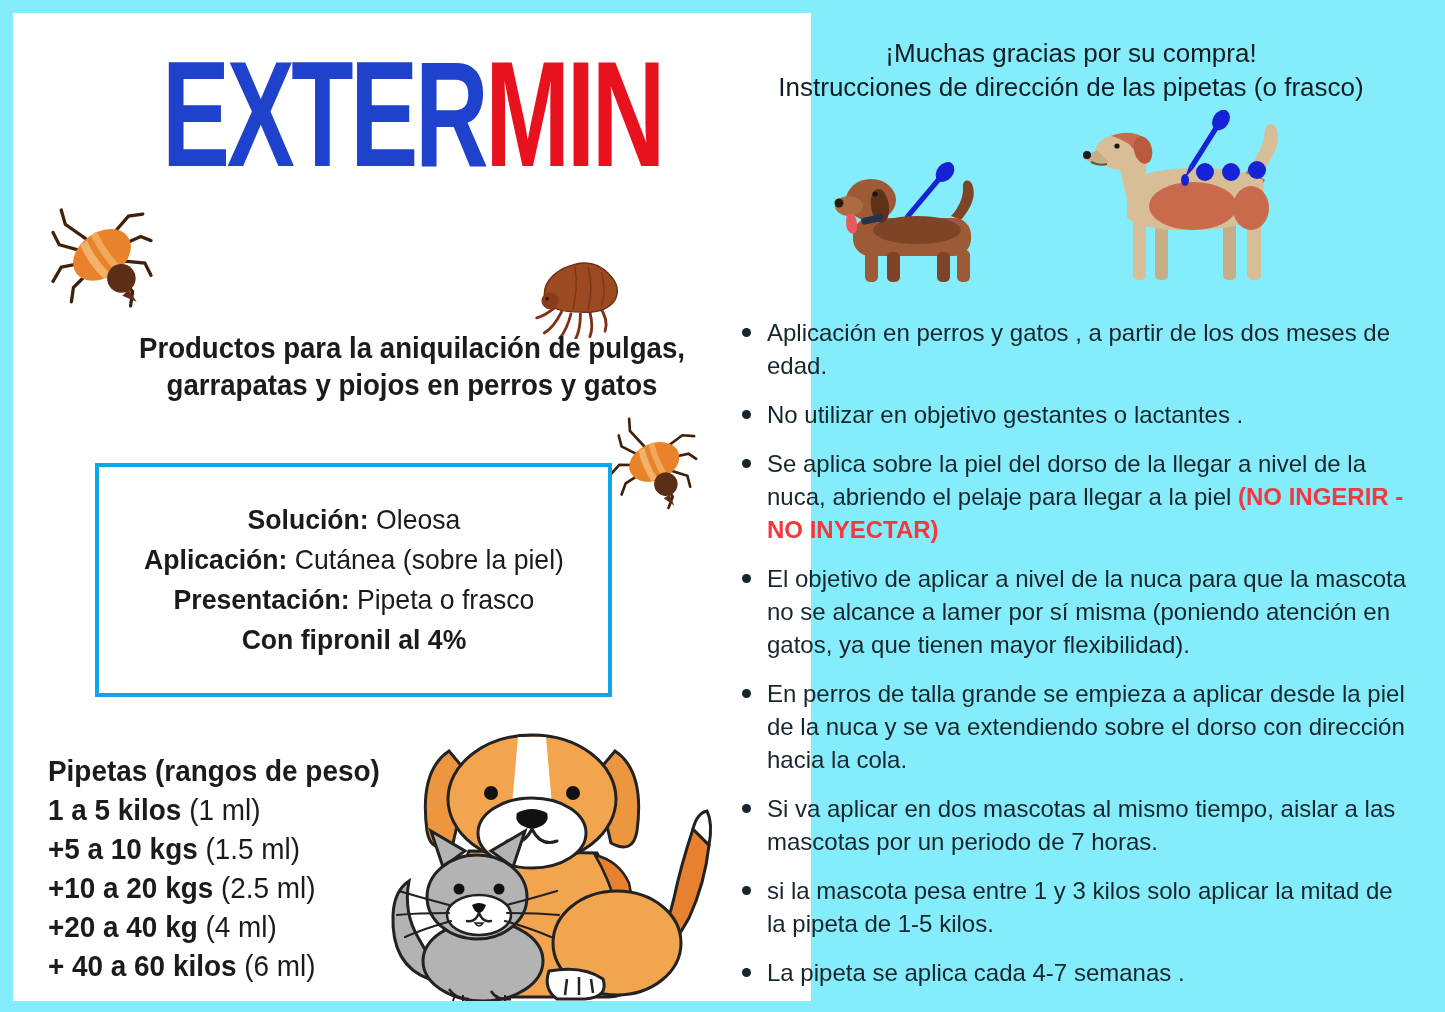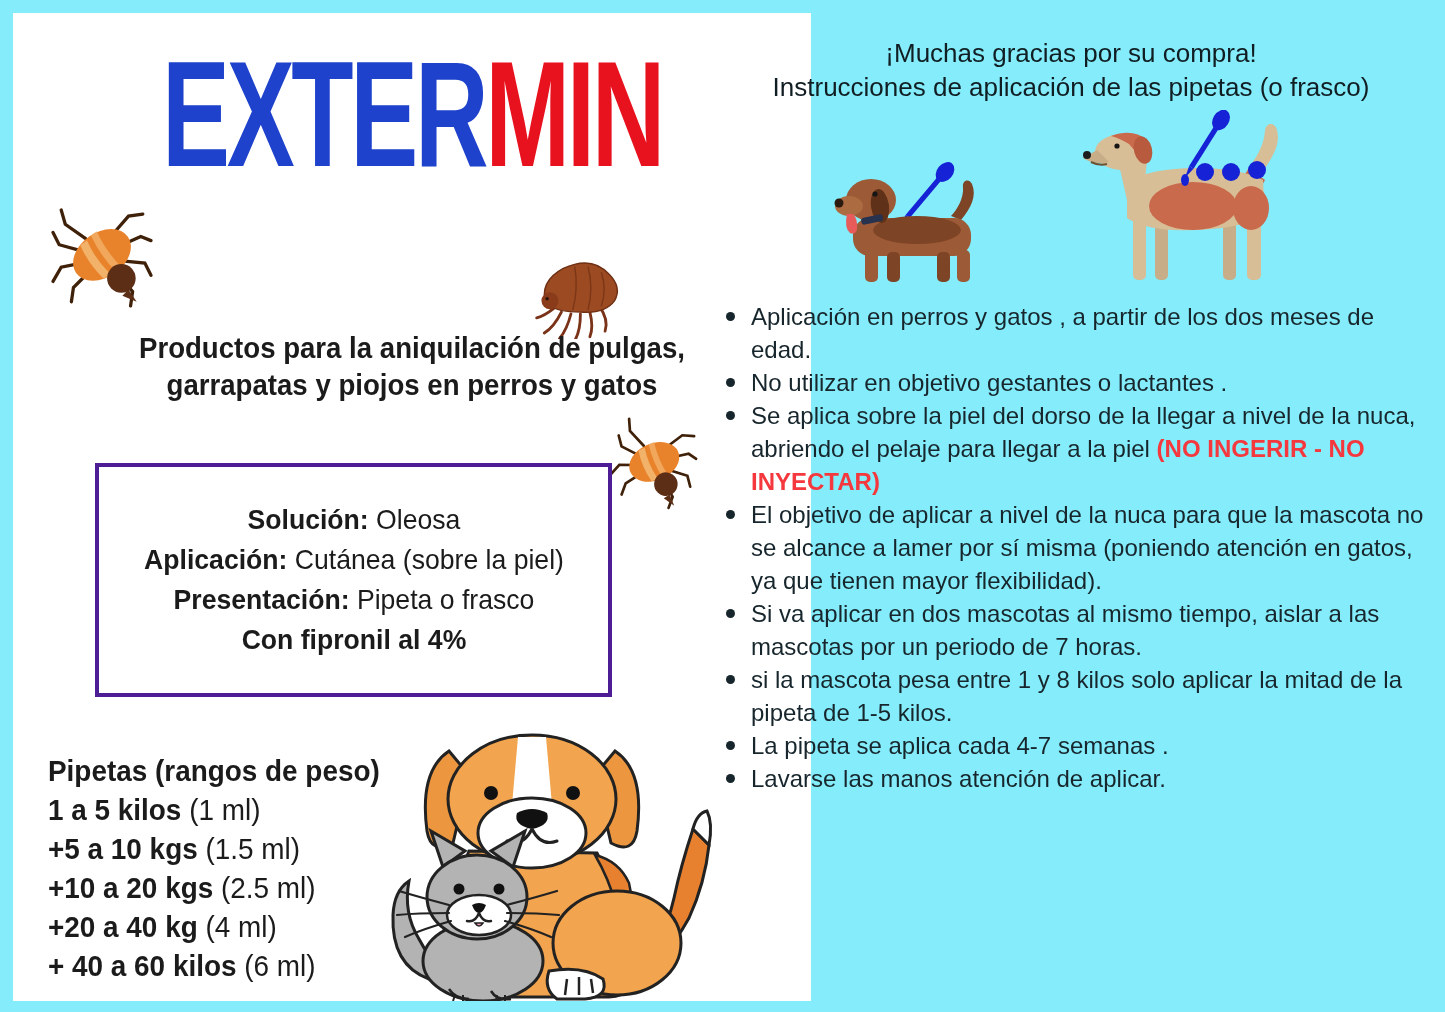--- a/index.html
+++ b/index.html
@@ -21,21 +21,21 @@
   }
   .logo .blue{color:#1E42CC;}
   .logo .red{color:#E8121F;}
   .tagline{
     position:absolute;top:316px;left:0;right:0;text-align:center;
     font-weight:700;font-size:30px;line-height:37px;color:#1b1b1b;
     transform:scaleX(0.92);
   }
   .info-box{
     position:absolute;left:82px;top:450px;width:517px;height:234px;
-    border:4px solid #4c1d95;box-sizing:border-box;
+    border:4px solid #0ea5e9;box-sizing:border-box;
     display:flex;align-items:center;justify-content:center;
   }
   .info-box-inner{
     text-align:center;font-size:28px;line-height:40px;color:#1b1b1b;
     transform:scaleX(0.95);white-space:nowrap;
   }
   .info-box-inner .lbl{font-weight:700;}
   .pipetas{
     position:absolute;left:35px;top:738px;
     font-size:30px;line-height:39px;color:#1b1b1b;
@@ -46,21 +46,21 @@
   .right-panel{position:absolute;left:703px;top:0;width:742px;height:1012px;}
   .thanks-heading{
     position:absolute;top:36px;left:0;right:6px;text-align:center;
     font-weight:400;font-size:26px;line-height:34px;color:#101d22;
   }
   .bullets{
     position:absolute;left:12px;top:300px;width:716px;
     list-style:none;margin:0;padding:0;
     font-size:24px;line-height:33px;
   }
-  .bullets li{position:relative;padding-left:36px;margin:0;}
+  .bullets li{position:relative;padding-left:36px;margin:16px;}
   .bullets li::before{
     content:"";position:absolute;left:11px;top:12px;width:9px;height:9px;
     border-radius:50%;background:#17262C;
   }
   .warn{color:#F4383D;font-weight:700;}
   
   .tick1{position:absolute;left:38px;top:190px;}
   .tick2{position:absolute;left:598px;top:406px;transform:rotate(12deg);}
   .flea1{position:absolute;left:518px;top:238px;}
   .dogcat{position:absolute;left:358px;top:700px;}
@@ -208,21 +208,21 @@
       <path d="M78,276 Q84,286 98,286 M120,278 Q126,288 140,286" stroke="#222" stroke-width="2.5" fill="none"></path>
       <path d="M84,282 L82,288 M92,282 L92,288 M126,282 L125,288 M134,282 L134,288" stroke="#222" stroke-width="2" fill="none"></path>
     </svg>
   </div>
 </div>
 
 <div class="right-panel">
 
   <div class="thanks-heading">
     <div>¡Muchas gracias por su compra!</div>
-    <div>Instrucciones de aplicación de las pipetas (o frasco)</div>
+    <div>Instrucciones de dirección de las pipetas (o frasco)</div>
   </div>
 
   <div class="dach">
     <svg width="152" height="140" viewBox="0 0 152 140">
 
       <g fill="#1522D6">
         <g transform="translate(112,16) rotate(40)">
           <ellipse cx="0" cy="0" rx="8" ry="11"></ellipse>
           <rect x="-2.6" y="8" width="5.2" height="50"></rect>
           <path d="M-2.6,58 L0,70 L2.6,58 Z"></path>
@@ -288,18 +288,19 @@
         <circle cx="176" cy="60" r="9"></circle>
       </g>
     </svg>
   </div>
 
   <ul class="bullets">
     <li><span>Aplicación en perros y gatos , a partir de los dos meses de edad.</span></li>
     <li><span>No utilizar en objetivo gestantes o lactantes .</span></li>
     <li><span>Se aplica sobre la piel del dorso de la llegar a nivel de la nuca, abriendo el pelaje para llegar a la piel </span><span class="warn">(NO INGERIR - NO INYECTAR)</span></li>
     <li><span>El objetivo de aplicar a nivel de la nuca para que la mascota no se alcance a lamer por sí misma (poniendo atención en gatos, ya que tienen mayor flexibilidad).</span></li>
+    <li><span>En perros de talla grande se empieza a aplicar desde la piel de la nuca y se va extendiendo sobre el dorso con dirección hacia la cola.</span></li>
     <li><span>Si va aplicar en dos mascotas al mismo tiempo, aislar a las mascotas por un periodo de 7 horas.</span></li>
-    <li><span>si la mascota pesa entre 1 y 8 kilos solo aplicar la mitad de la pipeta de 1-5 kilos.</span></li>
+    <li><span>si la mascota pesa entre 1 y 3 kilos solo aplicar la mitad de la pipeta de 1-5 kilos.</span></li>
     <li><span>La pipeta se aplica cada 4-7 semanas .</span></li>
     <li><span>Lavarse las manos atención de aplicar.</span></li>
   </ul>
 </div>
 
 </body></html>

